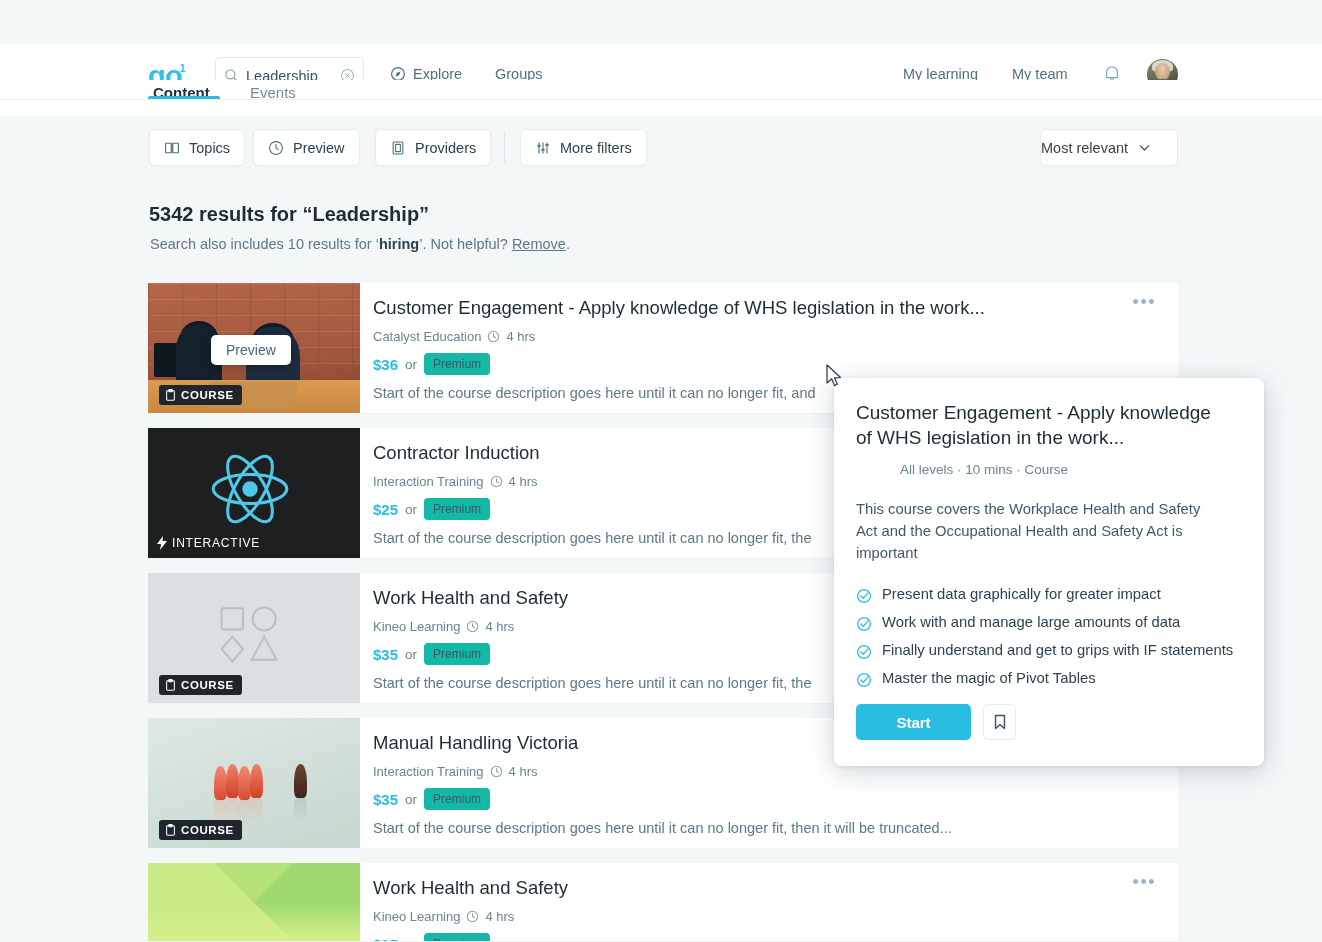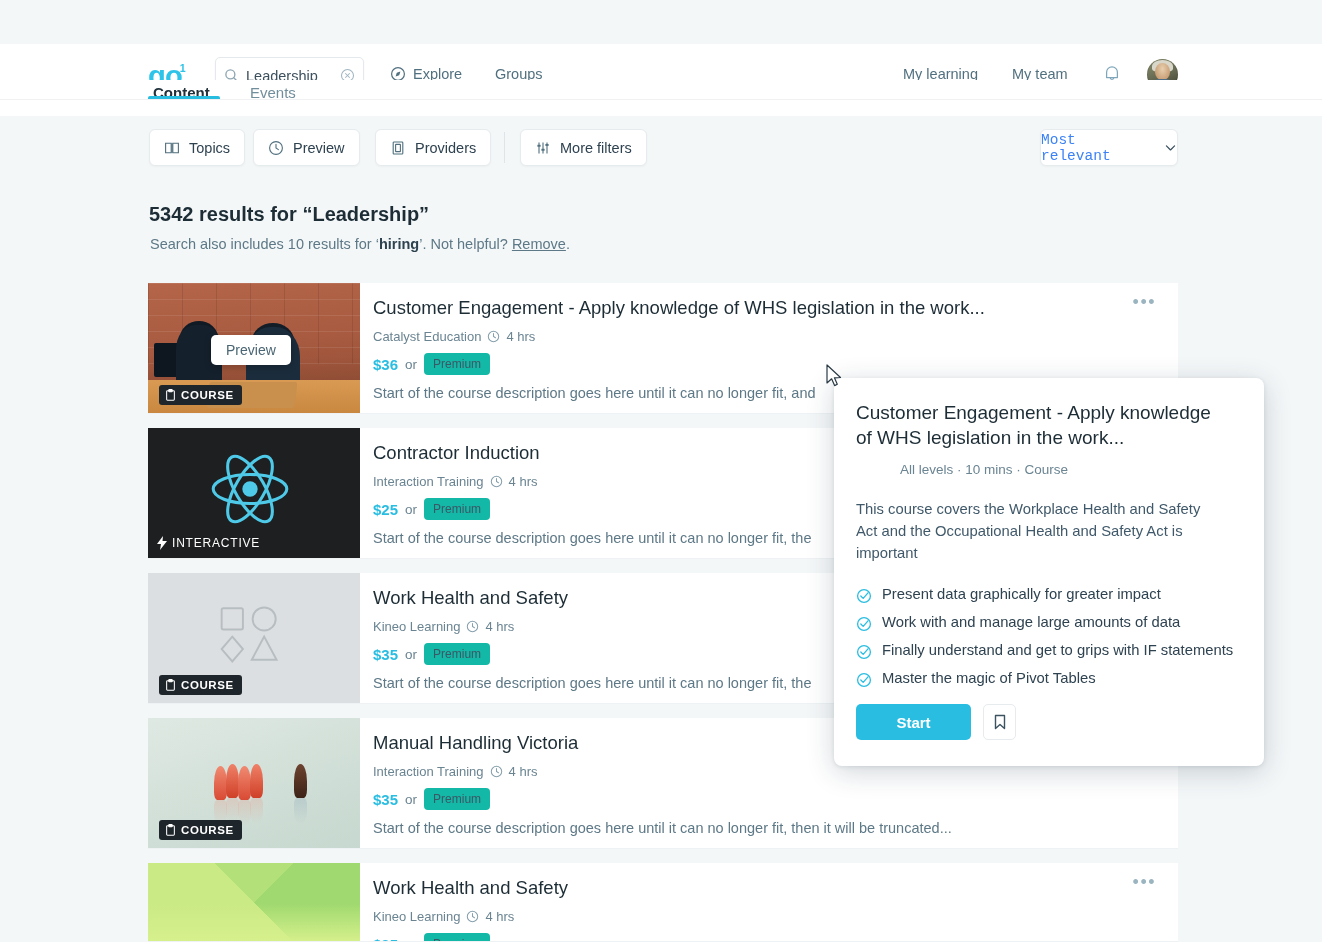--- a/index.html
+++ b/index.html
@@ -116,23 +116,22 @@
   #filter-providers { left: 375px; }
   #filter-more { left: 520px; }
   .filter-divider {
     position: absolute; left: 504px; top: 132px; width: 1px; height: 31px;
     background: #dde5e9;
   }
   .sort-btn {
     position: absolute; left: 1040px; top: 129px; width: 138px; height: 37px;
     background: #fff; border: 1px solid #e6ebee; border-radius: 6px;
     display: flex; align-items: center; justify-content: flex-start; gap: 10px;
-    font-size: 14.5px; color: #3b82f6; cursor: pointer;
+    font-size: 14.5px; color: #404040; cursor: pointer;
     box-shadow: 0 1px 2px rgba(20,40,60,.04);
-    font-family: Liberation Mono, monospace;
   }
   .sort-btn .chev { width: 13px; height: 13px; color: #3c5260; }
 
   
   .results-title {
     position: absolute; left: 149px; top: 203px;
     font-size: 20px; font-weight: bold; color: #1d2d36; white-space: nowrap;
   }
   .results-sub {
     position: absolute; left: 150px; top: 236px;

